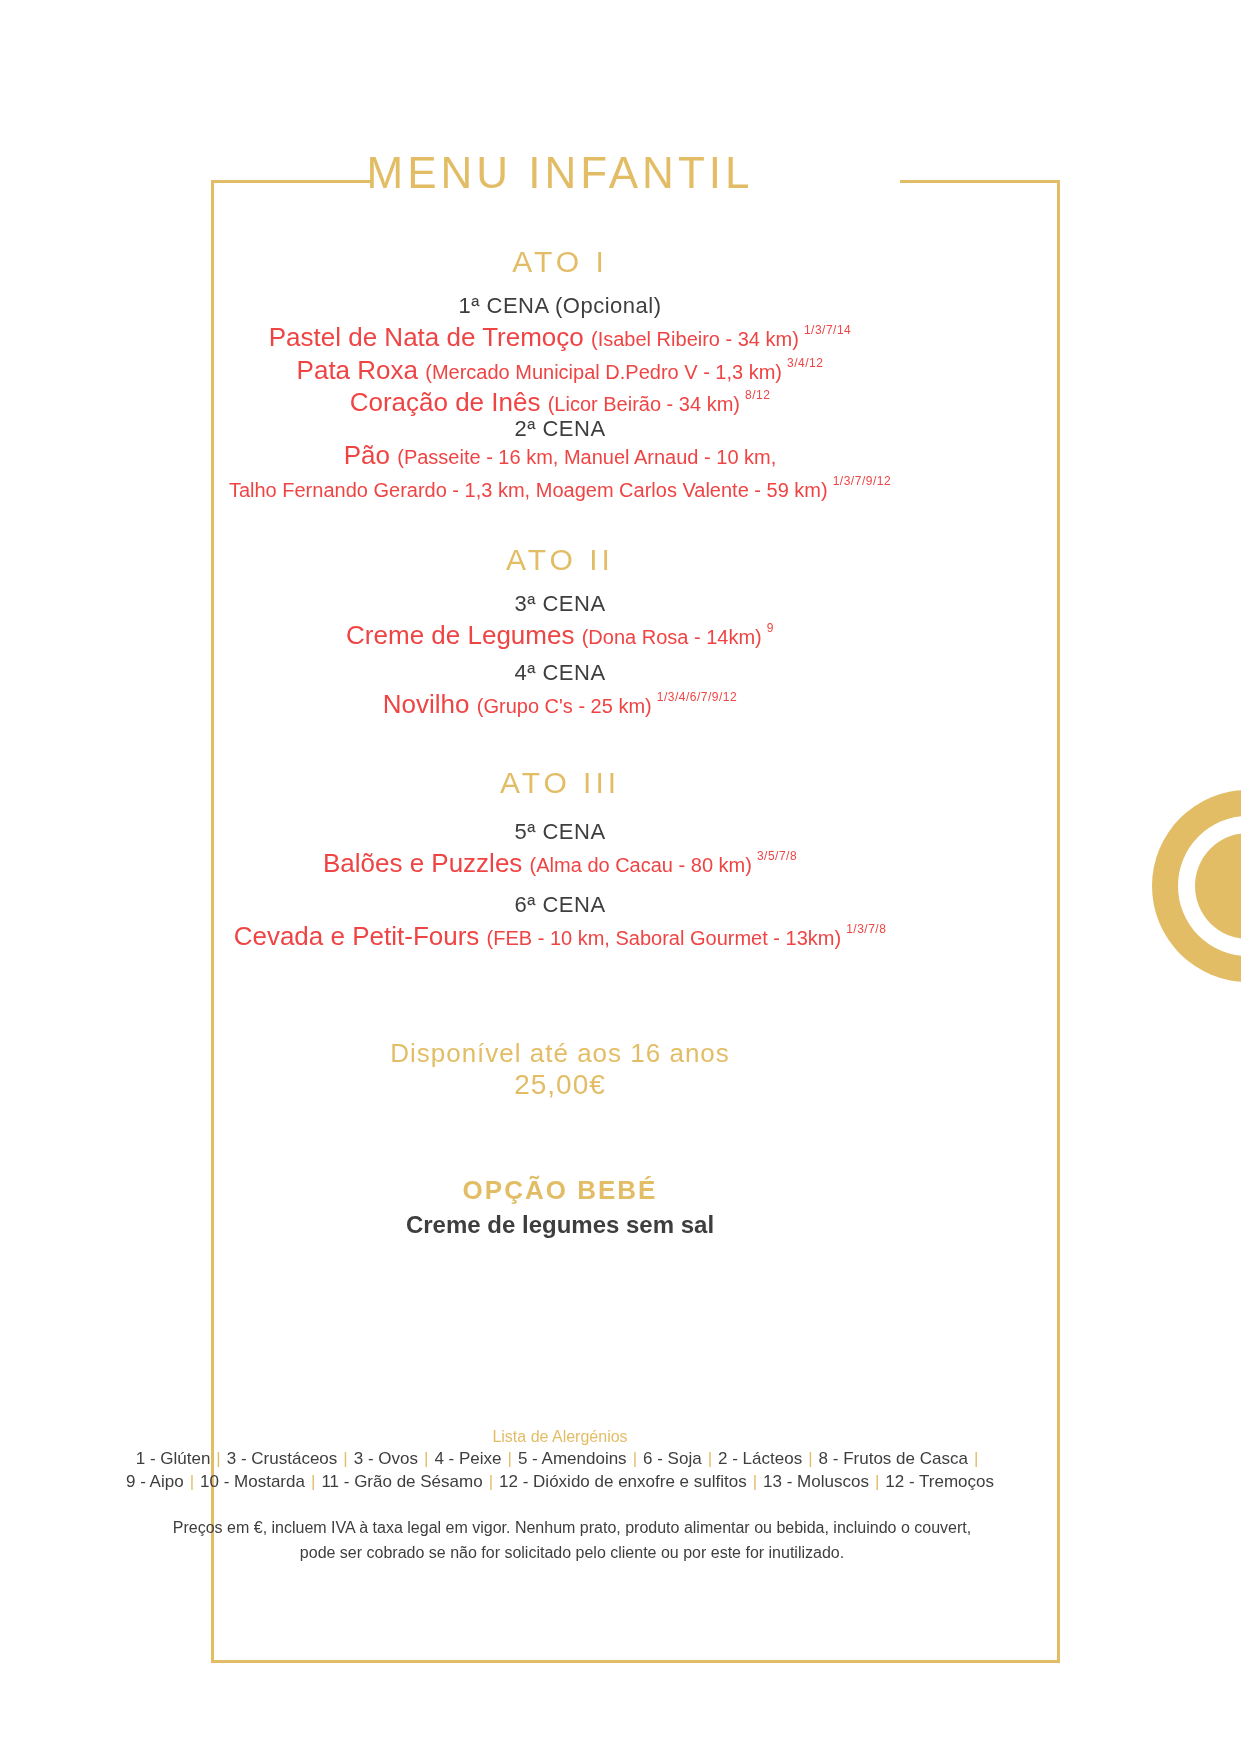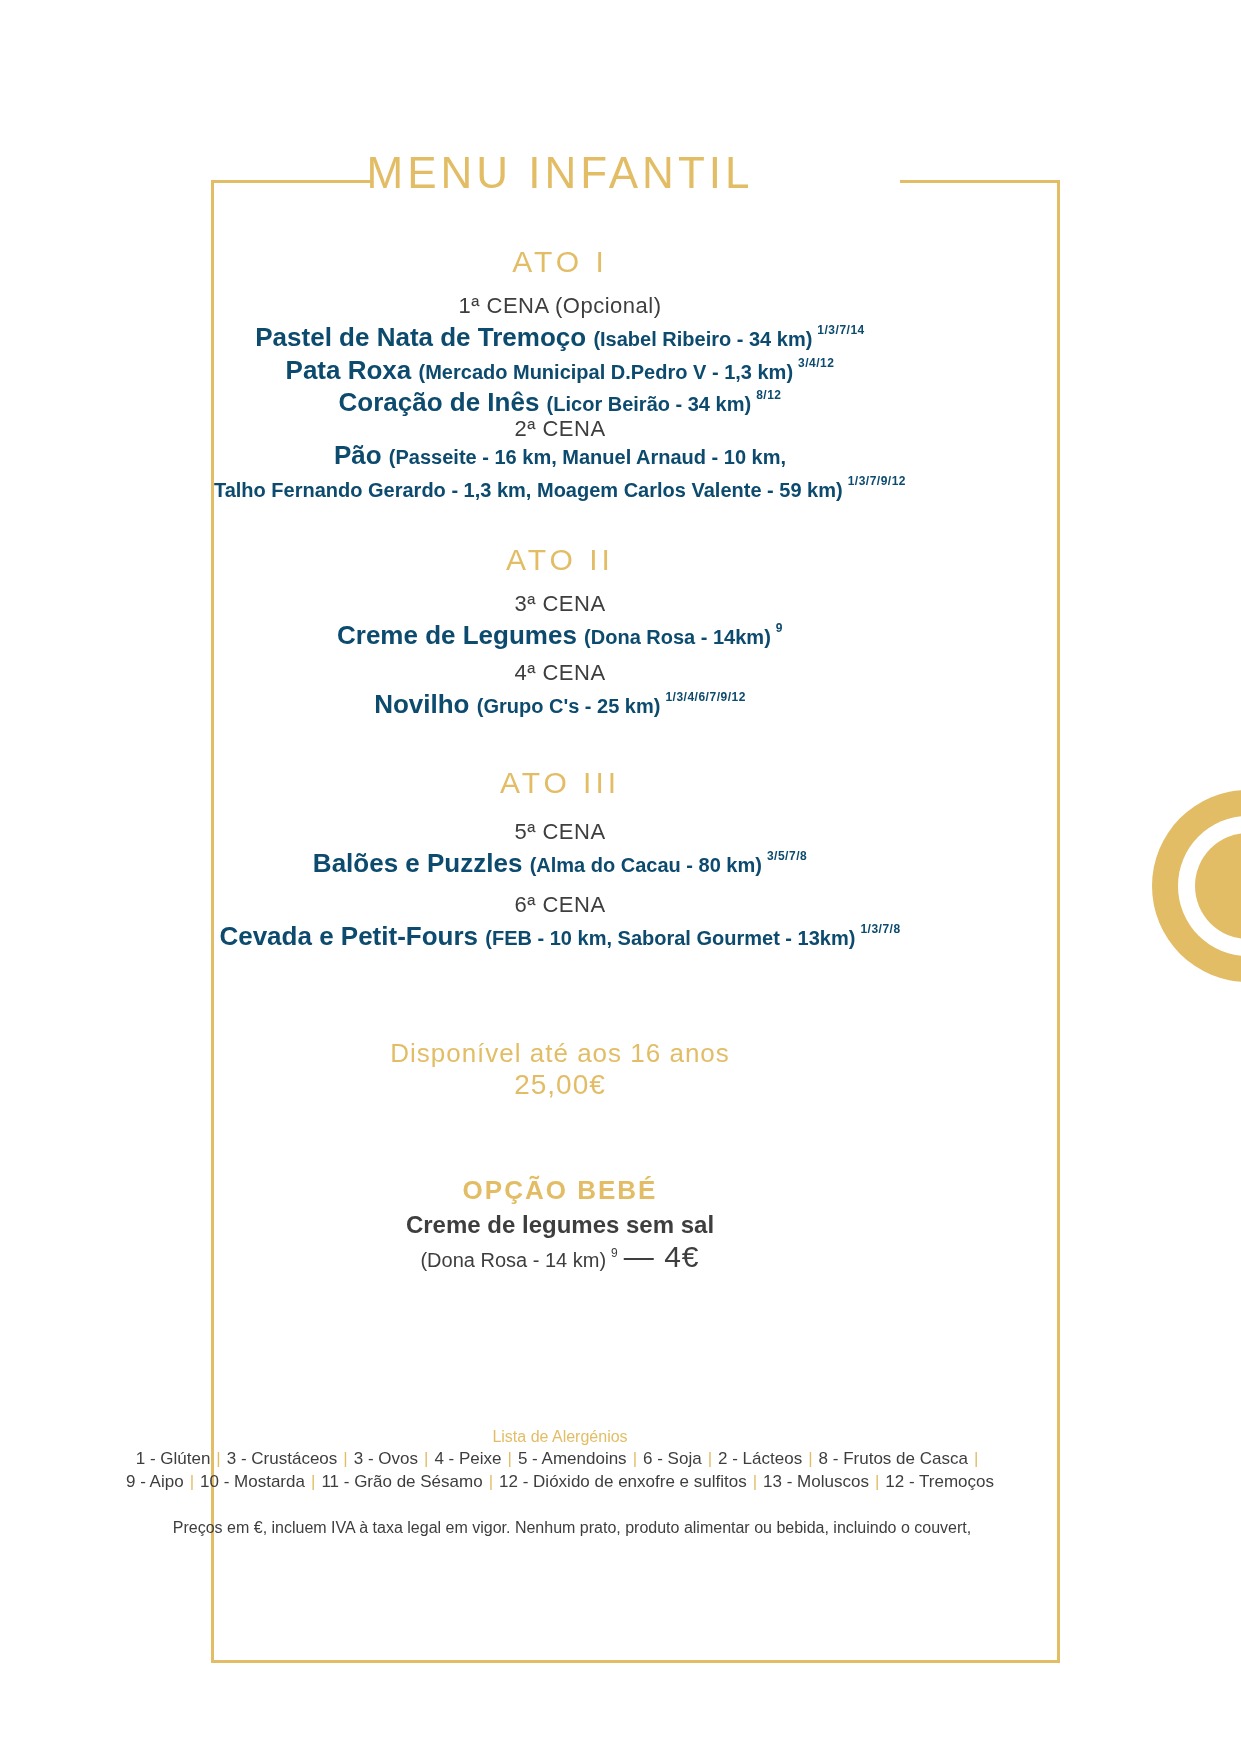--- a/index.html
+++ b/index.html
@@ -27,21 +27,21 @@
     color:#E2BD66;
   }
   .act-heading{
     margin:0;font-size:30px;font-weight:400;letter-spacing:4px;
     color:#E2BD66;
   }
   .course-heading{
     margin:0;font-size:22px;font-weight:400;line-height:26px;color:#3E3E3E;
     letter-spacing:0.5px;
   }
-  .item{margin:0;font-size:26px;line-height:26px;font-weight:700;color:#0c4a6e;}
+  .item{margin:0;font-size:26px;line-height:26px;font-weight:400;color:#ef4444;}
   .item .detail{font-size:20px;}
   sup.alg{
     font-size:12px;margin-left:5px;position:relative;top:-2px;
     letter-spacing:0.5px;
   }
   .avail-line{margin:0;font-size:26px;line-height:31px;color:#E2BD66;letter-spacing:1px;}
   .baby-heading{margin:0;font-size:26px;font-weight:700;letter-spacing:2px;color:#E2BD66;}
   .baby-name{margin:6px 0 0;font-size:24px;font-weight:700;line-height:26px;color:#3E3E3E;}
   .baby-detail{margin:2px 0 0;font-size:20px;color:#3E3E3E;}
   .baby-price{font-size:30px;letter-spacing:1px;}
@@ -104,30 +104,29 @@
   </div>
 
   <div class="block" style="top:1038px">
     <p class="avail-line">Disponível até aos 16 anos</p>
     <p class="avail-line" style="font-size:28px">25,00€</p>
   </div>
 
   <div class="block" style="top:1175px">
     <h3 class="baby-heading">OPÇÃO BEBÉ</h3>
     <p class="baby-name">Creme de legumes sem sal</p>
-    <p class="baby-detail"><span>(Dona Rosa - 14 km)</span><sup class="alg">9</sup> <span class="baby-price">— 4€</span></p>
   </div>
 
   <div class="block" style="top:1427px">
     <h4 class="allergen-heading">Lista de Alergénios</h4>
     <div class="allergen-line"><span class="al">1 - Glúten</span><span class="al">3 - Crustáceos</span><span class="al">3 - Ovos</span><span class="al">4 - Peixe</span><span class="al">5 - Amendoins</span><span class="al">6 - Soja</span><span class="al">2 - Lácteos</span><span class="al">8 - Frutos de Casca</span></div>
     <div class="allergen-line no-trail"><span class="al">9 - Aipo</span><span class="al">10 - Mostarda</span><span class="al">11 - Grão de Sésamo</span><span class="al">12 - Dióxido de enxofre e sulfitos</span><span class="al">13 - Moluscos</span><span class="al">12 - Tremoços</span></div>
   </div>
 
-  <p class="block disclaimer" style="top:1503px"><span>Preços em €, incluem IVA à taxa legal em vigor. Nenhum prato, produto alimentar ou bebida, incluindo o couvert,</span><br></p>
+  <p class="block disclaimer" style="top:1503px"><span>Preços em €, incluem IVA à taxa legal em vigor. Nenhum prato, produto alimentar ou bebida, incluindo o couvert,</span><br><span>pode ser cobrado se não for solicitado pelo cliente ou por este for inutilizado.</span></p>
 
   <div class="logo-clip">
     <svg width="89" height="192" viewBox="0 0 89 192" xmlns="http://www.w3.org/2000/svg">
       <circle cx="96" cy="96" r="96" fill="#E2BD66"></circle>
       <circle cx="96" cy="96" r="70" fill="#FFFFFF"></circle>
       <circle cx="96" cy="96" r="53" fill="#E2BD66"></circle>
     </svg>
   </div>
 
 </div>

